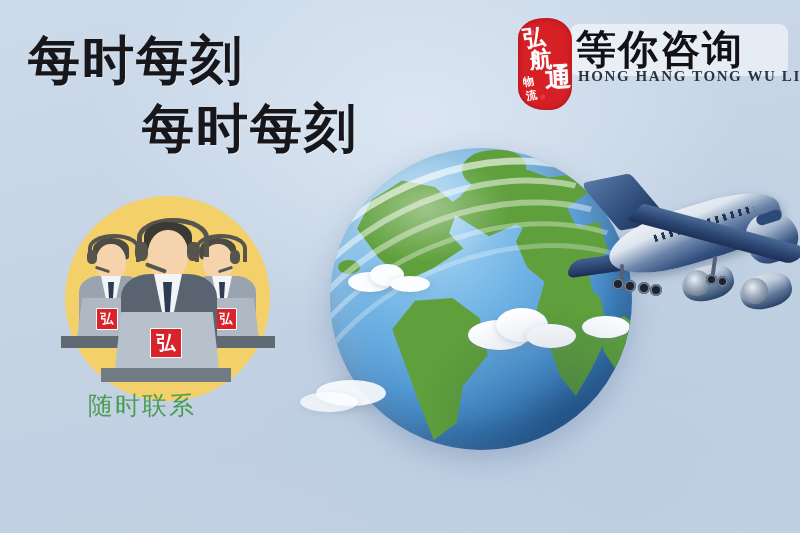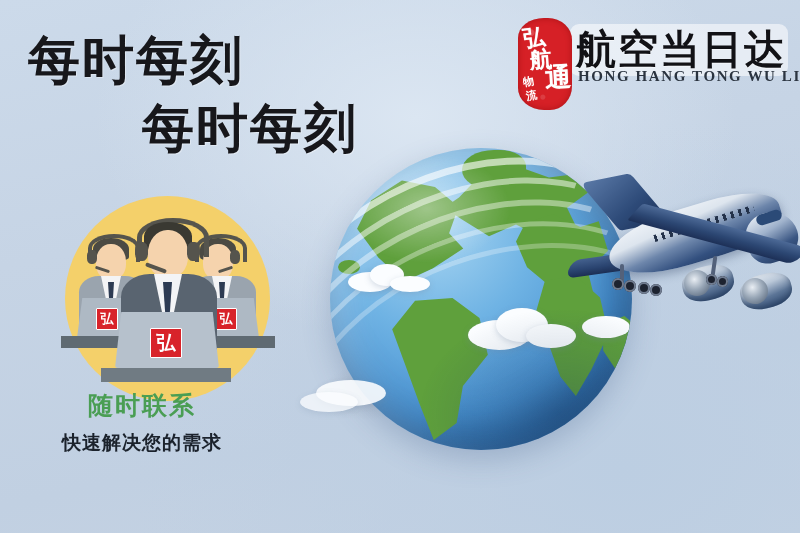--- a/index.html
+++ b/index.html
@@ -106,21 +106,21 @@
     display:flex;align-items:center;justify-content:center;
     color:#fff;font-weight:bold;font-family:"DejaVu Serif","Liberation Serif",serif;
     border-radius:1px;
   }
   .desk{position:absolute;background:#5f6a72;}
   .desk-front{position:absolute;background:#707b83;}
 
   
   .cap-green{
     position:absolute;left:88px;top:389px;white-space:nowrap;
-    font-size:25px;font-weight:bold;color:#4a9e54;letter-spacing:2px;
+    font-size:25px;font-weight:normal;color:#4a9e54;letter-spacing:2px;
   }
   .cap-dark{
     position:absolute;left:62px;top:430px;white-space:nowrap;
     font-size:19px;font-weight:bold;color:#1b222c;letter-spacing:1px;
   }
 
   
   .globe-wrap{position:absolute;left:320px;top:140px;width:340px;height:320px;}
   .globe{
     position:absolute;left:10px;top:8px;width:302px;height:302px;border-radius:50%;
@@ -223,21 +223,21 @@
     <div class="brand-plate"></div>
 
     <div class="stamp">
       <span class="stamp-big sb1">弘</span>
       <span class="stamp-big sb2">航</span>
       <span class="stamp-big sb3">通</span>
       <span class="stamp-small ss1">物</span>
       <span class="stamp-small ss2">流</span>
     </div>
 
-    <div class="brand-main">航空当日达</div>
+    <div class="brand-main">等你咨询</div>
     <div class="brand-pinyin">HONG HANG TONG WU LIU</div>
   </div>
 
   <div class="cc">
     <div class="cc-circle"></div>
 
     <div class="agent" style="left:10px;top:28px;width:78px;height:110px;">
       <div class="headset-band" style="left:13px;top:10px;width:44px;height:24px;"></div>
       <div class="hair" style="left:18px;top:14px;width:36px;height:22px;"></div>
       <div class="head" style="left:21px;top:20px;width:30px;height:36px;"></div>
@@ -284,21 +284,20 @@
     </div>
 
     <div class="laptop-lid" style="left:50px;top:116px;width:104px;height:56px;background:#b6c1cc;clip-path:polygon(6% 0,94% 0,100% 100%,0 100%);"></div>
     <div class="badge" style="left:85px;top:132px;width:30px;height:28px;font-size:19px;">
       <span>弘</span>
     </div>
     <div class="desk-front" style="left:36px;top:172px;width:130px;height:14px;"></div>
   </div>
 
   <div class="cap-green">随时联系</div>
-  <div class="cap-dark">快速解决您的需求</div>
 
   <div class="globe-wrap">
     <div class="globe-shadow"></div>
 
     <div class="globe">
 
       <div class="land" style="left:108px;top:16px;width:150px;height:84px;
            clip-path:polygon(14% 40%,30% 10%,52% 2%,74% 16%,92% 12%,100% 34%,86% 52%,92% 74%,70% 88%,52% 72%,34% 86%,16% 66%,4% 52%);"></div>
       <div class="land" style="left:186px;top:66px;width:92px;height:92px;
            clip-path:polygon(10% 10%,40% 0,70% 14%,90% 8%,100% 40%,78% 62%,84% 86%,54% 100%,34% 76%,12% 58%,0 30%);"></div>

